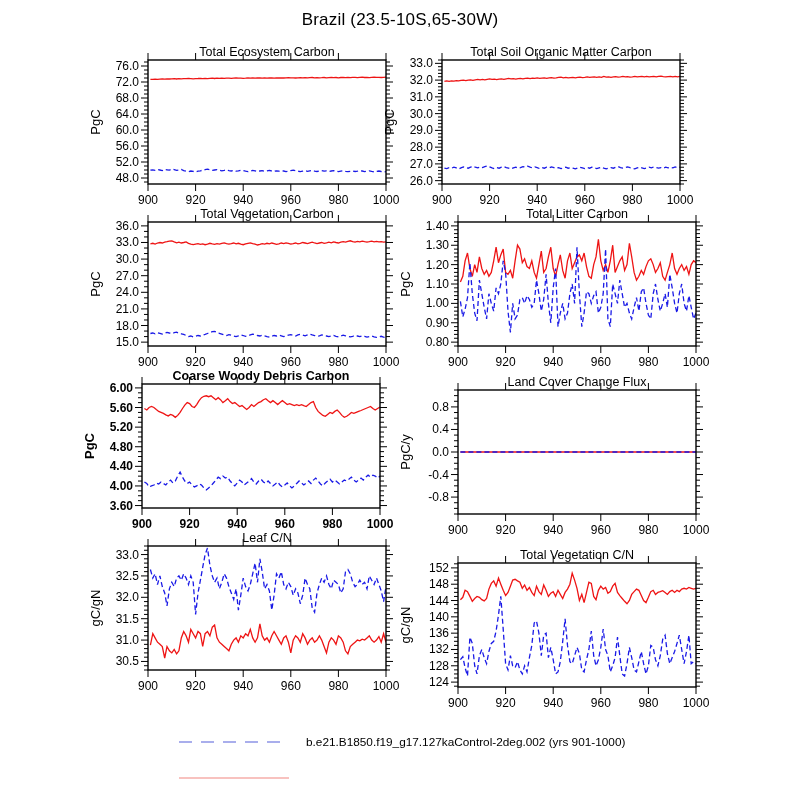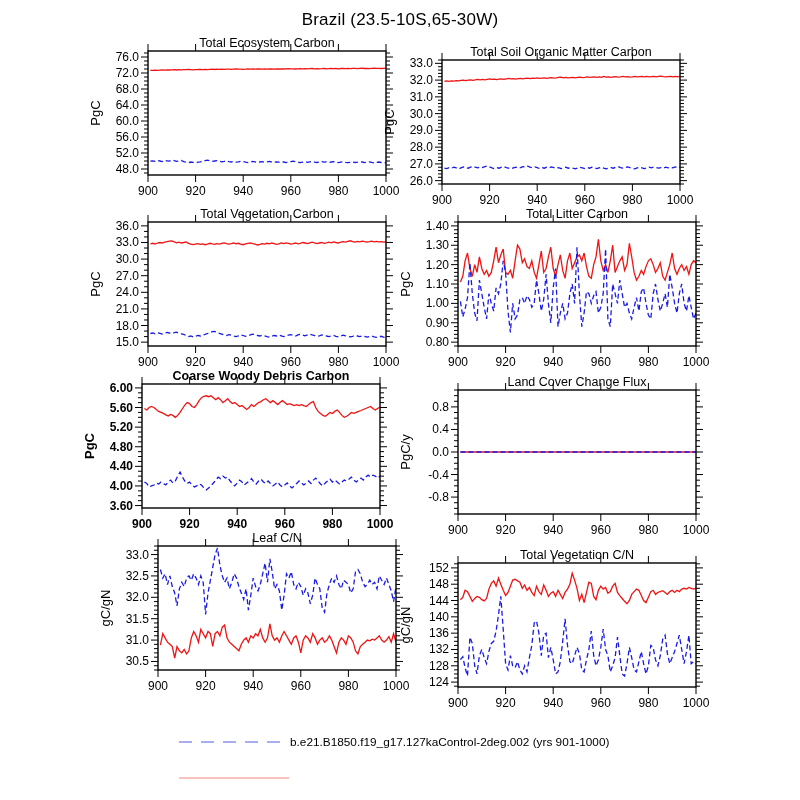--- a/index.html
+++ b/index.html
@@ -11,29 +11,29 @@
     position:absolute;top:10px;left:0;width:800px;text-align:center;
     font-size:17px;letter-spacing:0.2px;
   }
   .panel{position:absolute;width:330px;height:162px;}
   .panel svg{display:block;font-family:"Liberation Sans",sans-serif;}
   .legend{position:absolute;left:178px;top:726px;width:560px;}
   .legend-item{position:absolute;left:0;height:16px;display:flex;align-items:center;}
   .legend-item.li-0{top:8px;}
   .legend-item.li-1{top:44px;}
   .legend-item svg{flex:0 0 auto;}
-  .legend-label{font-size:11.8px;white-space:nowrap;}
+  .legend-label{margin-left:16px;font-size:11.8px;white-space:nowrap;}
 </style>
 </head>
 <body>
 
 <div class="figure-title">Brazil (23.5-10S,65-30W)</div>
 
 <div>
-  <div class="panel" style="left:70px;top:38px;">
+  <div class="panel" style="left:70px;top:47px;">
     <svg width="330" height="162">
         <clipPath id="clip0">
           <rect x="78" y="13" width="238" height="124"></rect>
         </clipPath>
         <path d="M80.4 32.4 L82.8 32.3 L85.1 32.2 L87.5 32.4 L89.9 32.1 L92.3 32.0 L94.7 32.2 L97.0 31.9 L99.4 32.0 L101.8 31.8 L104.2 31.7 L106.6 32.0 L108.9 31.6 L111.3 31.8 L113.7 31.6 L116.1 31.7 L118.5 31.5 L120.8 31.6 L123.2 31.8 L125.6 31.6 L128.0 31.5 L130.4 31.3 L132.7 31.6 L135.1 31.4 L137.5 31.6 L139.9 31.3 L142.3 31.2 L144.6 31.5 L147.0 31.2 L149.4 31.4 L151.8 31.2 L154.2 31.3 L156.5 31.1 L158.9 31.2 L161.3 31.4 L163.7 31.2 L166.1 31.0 L168.4 31.2 L170.8 31.1 L173.2 31.3 L175.6 31.2 L178.0 30.9 L180.3 31.2 L182.7 31.0 L185.1 31.2 L187.5 31.0 L189.9 30.8 L192.2 31.1 L194.6 30.9 L197.0 31.2 L199.4 31.0 L201.8 30.8 L204.1 31.1 L206.5 30.8 L208.9 31.0 L211.3 30.8 L213.7 31.0 L216.0 30.8 L218.4 30.7 L220.8 30.9 L223.2 30.8 L225.6 31.0 L227.9 30.8 L230.3 30.6 L232.7 30.8 L235.1 30.7 L237.5 30.9 L239.8 30.7 L242.2 30.5 L244.6 30.8 L247.0 30.6 L249.4 30.8 L251.7 30.7 L254.1 30.5 L256.5 30.8 L258.9 30.6 L261.3 30.4 L263.6 30.7 L266.0 30.5 L268.4 30.8 L270.8 30.5 L273.2 30.4 L275.5 30.6 L277.9 30.4 L280.3 30.7 L282.7 30.4 L285.1 30.3 L287.4 30.6 L289.8 30.4 L292.2 30.2 L294.6 30.5 L297.0 30.4 L299.3 30.6 L301.7 30.4 L304.1 30.2 L306.5 30.4 L308.9 30.3 L311.2 30.5 L313.6 30.3 L316.0 30.1 " fill="none" stroke="#ee1414" stroke-width="1.3" clip-path="url(#clip0)"></path>
         <path d="M80.4 123.2 L82.8 122.8 L85.1 123.4 L87.5 122.6 L89.9 123.0 L92.3 123.6 L94.7 122.4 L97.0 122.8 L99.4 123.2 L101.8 122.2 L104.2 122.6 L106.6 123.4 L108.9 123.0 L111.3 122.4 L113.7 123.6 L116.1 124.2 L118.5 124.6 L120.8 124.0 L123.2 124.4 L125.6 124.8 L128.0 124.2 L130.4 123.8 L132.7 123.2 L135.1 122.6 L137.5 122.2 L139.9 122.8 L142.3 123.4 L144.6 123.0 L147.0 122.6 L149.4 123.2 L151.8 123.8 L154.2 123.4 L156.5 122.8 L158.9 123.6 L161.3 124.0 L163.7 123.4 L166.1 124.2 L168.4 123.8 L170.8 123.2 L173.2 123.6 L175.6 124.2 L178.0 124.6 L180.3 124.0 L182.7 123.4 L185.1 123.8 L187.5 124.4 L189.9 124.0 L192.2 123.6 L194.6 124.2 L197.0 123.8 L199.4 123.4 L201.8 124.0 L204.1 124.4 L206.5 123.8 L208.9 124.2 L211.3 123.6 L213.7 124.0 L216.0 124.6 L218.4 124.2 L220.8 123.6 L223.2 123.2 L225.6 123.8 L227.9 124.2 L230.3 124.6 L232.7 124.1 L235.1 123.7 L237.5 124.3 L239.8 123.9 L242.2 123.5 L244.6 124.1 L247.0 124.5 L249.4 124.0 L251.7 123.6 L254.1 124.2 L256.5 123.8 L258.9 124.4 L261.3 124.0 L263.6 123.6 L266.0 124.3 L268.4 124.6 L270.8 124.1 L273.2 123.8 L275.5 124.3 L277.9 124.7 L280.3 124.4 L282.7 123.9 L285.1 124.5 L287.4 124.2 L289.8 123.7 L292.2 124.0 L294.6 124.6 L297.0 124.3 L299.3 123.9 L301.7 124.4 L304.1 124.8 L306.5 124.4 L308.9 124.0 L311.2 124.5 L313.6 124.9 L316.0 124.6 " fill="none" stroke="#1a1ae6" stroke-width="1.3" clip-path="url(#clip0)" stroke-dasharray="5,3"></path>
         <rect x="78" y="13" width="238" height="124" fill="none" stroke="#000" stroke-width="1.4"></rect>
         <text x="197" y="9" text-anchor="middle" font-size="12.5px" fill="#000">Total Ecosystem Carbon</text>
         <text x="30" y="75" text-anchor="middle" font-size="13px" fill="#000" transform="rotate(-90 30 75)">PgC</text>
         <g stroke="#000" stroke-width="1">
@@ -598,21 +598,21 @@
         <text x="69" y="56.454545454545446" text-anchor="end" font-size="12px" fill="#000">0.4</text>
         <text x="69" y="33.90909090909091" text-anchor="end" font-size="12px" fill="#000">0.8</text>
         <text x="78" y="157" text-anchor="middle" font-size="12px" fill="#000">900</text>
         <text x="125.6" y="157" text-anchor="middle" font-size="12px" fill="#000">920</text>
         <text x="173.2" y="157" text-anchor="middle" font-size="12px" fill="#000">940</text>
         <text x="220.79999999999998" y="157" text-anchor="middle" font-size="12px" fill="#000">960</text>
         <text x="268.4" y="157" text-anchor="middle" font-size="12px" fill="#000">980</text>
         <text x="316" y="157" text-anchor="middle" font-size="12px" fill="#000">1000</text>
       </svg>
   </div>
-  <div class="panel" style="left:80px;top:533px;">
+  <div class="panel" style="left:70px;top:533px;">
     <svg width="330" height="162">
         <clipPath id="clip6">
           <rect x="78" y="13" width="238" height="124"></rect>
         </clipPath>
         <path d="M80.4 112.2 L82.8 100.7 L85.1 104.9 L87.5 109.2 L89.9 111.3 L92.3 113.5 L94.7 125.0 L97.0 113.5 L99.4 117.8 L101.8 119.9 L104.2 116.5 L106.6 120.8 L108.9 117.8 L111.3 104.9 L113.7 98.5 L116.1 102.8 L118.5 109.2 L120.8 96.4 L123.2 100.7 L125.6 104.9 L128.0 98.5 L130.4 100.7 L132.7 113.5 L135.1 100.7 L137.5 98.5 L139.9 102.8 L142.3 94.2 L144.6 92.1 L147.0 104.9 L149.4 109.2 L151.8 111.3 L154.2 113.5 L156.5 115.6 L158.9 117.8 L161.3 111.3 L163.7 107.1 L166.1 104.9 L168.4 109.2 L170.8 102.8 L173.2 104.9 L175.6 100.7 L178.0 102.8 L180.3 96.4 L182.7 104.9 L185.1 109.2 L187.5 104.9 L189.9 90.8 L192.2 102.8 L194.6 107.1 L197.0 104.9 L199.4 109.2 L201.8 102.8 L204.1 98.5 L206.5 102.8 L208.9 107.1 L211.3 111.3 L213.7 104.9 L216.0 102.8 L218.4 109.2 L220.8 119.9 L223.2 107.1 L225.6 102.8 L227.9 104.9 L230.3 109.2 L232.7 100.7 L235.1 104.9 L237.5 111.3 L239.8 107.1 L242.2 104.9 L244.6 109.2 L247.0 107.1 L249.4 102.8 L251.7 107.1 L254.1 113.5 L256.5 119.9 L258.9 109.2 L261.3 104.9 L263.6 107.1 L266.0 111.3 L268.4 102.8 L270.8 104.9 L273.2 109.2 L275.5 117.8 L277.9 120.8 L280.3 113.5 L282.7 111.3 L285.1 109.2 L287.4 107.1 L289.8 107.9 L292.2 106.2 L294.6 107.1 L297.0 104.9 L299.3 102.8 L301.7 107.1 L304.1 109.2 L306.5 107.1 L308.9 103.6 L311.2 109.2 L313.6 100.7 L316.0 109.2 " fill="none" stroke="#ee1414" stroke-width="1.3" clip-path="url(#clip6)"></path>
         <path d="M80.4 36.5 L82.8 45.1 L85.1 40.8 L87.5 51.5 L89.9 42.9 L92.3 53.6 L94.7 60.0 L97.0 72.9 L99.4 55.8 L101.8 49.3 L104.2 53.6 L106.6 45.1 L108.9 42.9 L111.3 47.2 L113.7 40.8 L116.1 45.1 L118.5 51.5 L120.8 42.9 L123.2 49.3 L125.6 81.4 L128.0 60.0 L130.4 47.2 L132.7 34.4 L135.1 21.6 L137.5 15.1 L139.9 32.2 L142.3 42.9 L144.6 49.3 L147.0 45.1 L149.4 55.8 L151.8 49.3 L154.2 40.8 L156.5 45.1 L158.9 53.6 L161.3 60.0 L163.7 66.4 L166.1 55.8 L168.4 77.1 L170.8 62.2 L173.2 45.1 L175.6 53.6 L178.0 57.9 L180.3 51.5 L182.7 40.8 L185.1 30.1 L187.5 49.3 L189.9 25.8 L192.2 38.7 L194.6 55.8 L197.0 51.5 L199.4 57.9 L201.8 77.1 L204.1 62.2 L206.5 40.8 L208.9 45.1 L211.3 38.7 L213.7 51.5 L216.0 55.8 L218.4 49.3 L220.8 53.6 L223.2 62.2 L225.6 55.8 L227.9 60.0 L230.3 70.7 L232.7 62.2 L235.1 45.1 L237.5 51.5 L239.8 55.8 L242.2 75.0 L244.6 79.3 L247.0 60.0 L249.4 51.5 L251.7 45.1 L254.1 49.3 L256.5 42.9 L258.9 51.5 L261.3 55.8 L263.6 47.2 L266.0 49.3 L268.4 51.5 L270.8 60.0 L273.2 55.8 L275.5 38.7 L277.9 36.5 L280.3 40.8 L282.7 49.3 L285.1 53.6 L287.4 51.5 L289.8 47.2 L292.2 51.5 L294.6 49.3 L297.0 55.8 L299.3 42.9 L301.7 47.2 L304.1 51.5 L306.5 45.1 L308.9 51.5 L311.2 57.9 L313.6 68.6 L316.0 53.6 " fill="none" stroke="#1a1ae6" stroke-width="1.3" clip-path="url(#clip6)" stroke-dasharray="5,3"></path>
         <rect x="78" y="13" width="238" height="124" fill="none" stroke="#000" stroke-width="1.4"></rect>
         <text x="197" y="9" text-anchor="middle" font-size="12.5px" fill="#000">Leaf C/N</text>
         <text x="30" y="75" text-anchor="middle" font-size="13px" fill="#000" transform="rotate(-90 30 75)">gC/gN</text>
         <g stroke="#000" stroke-width="1">

